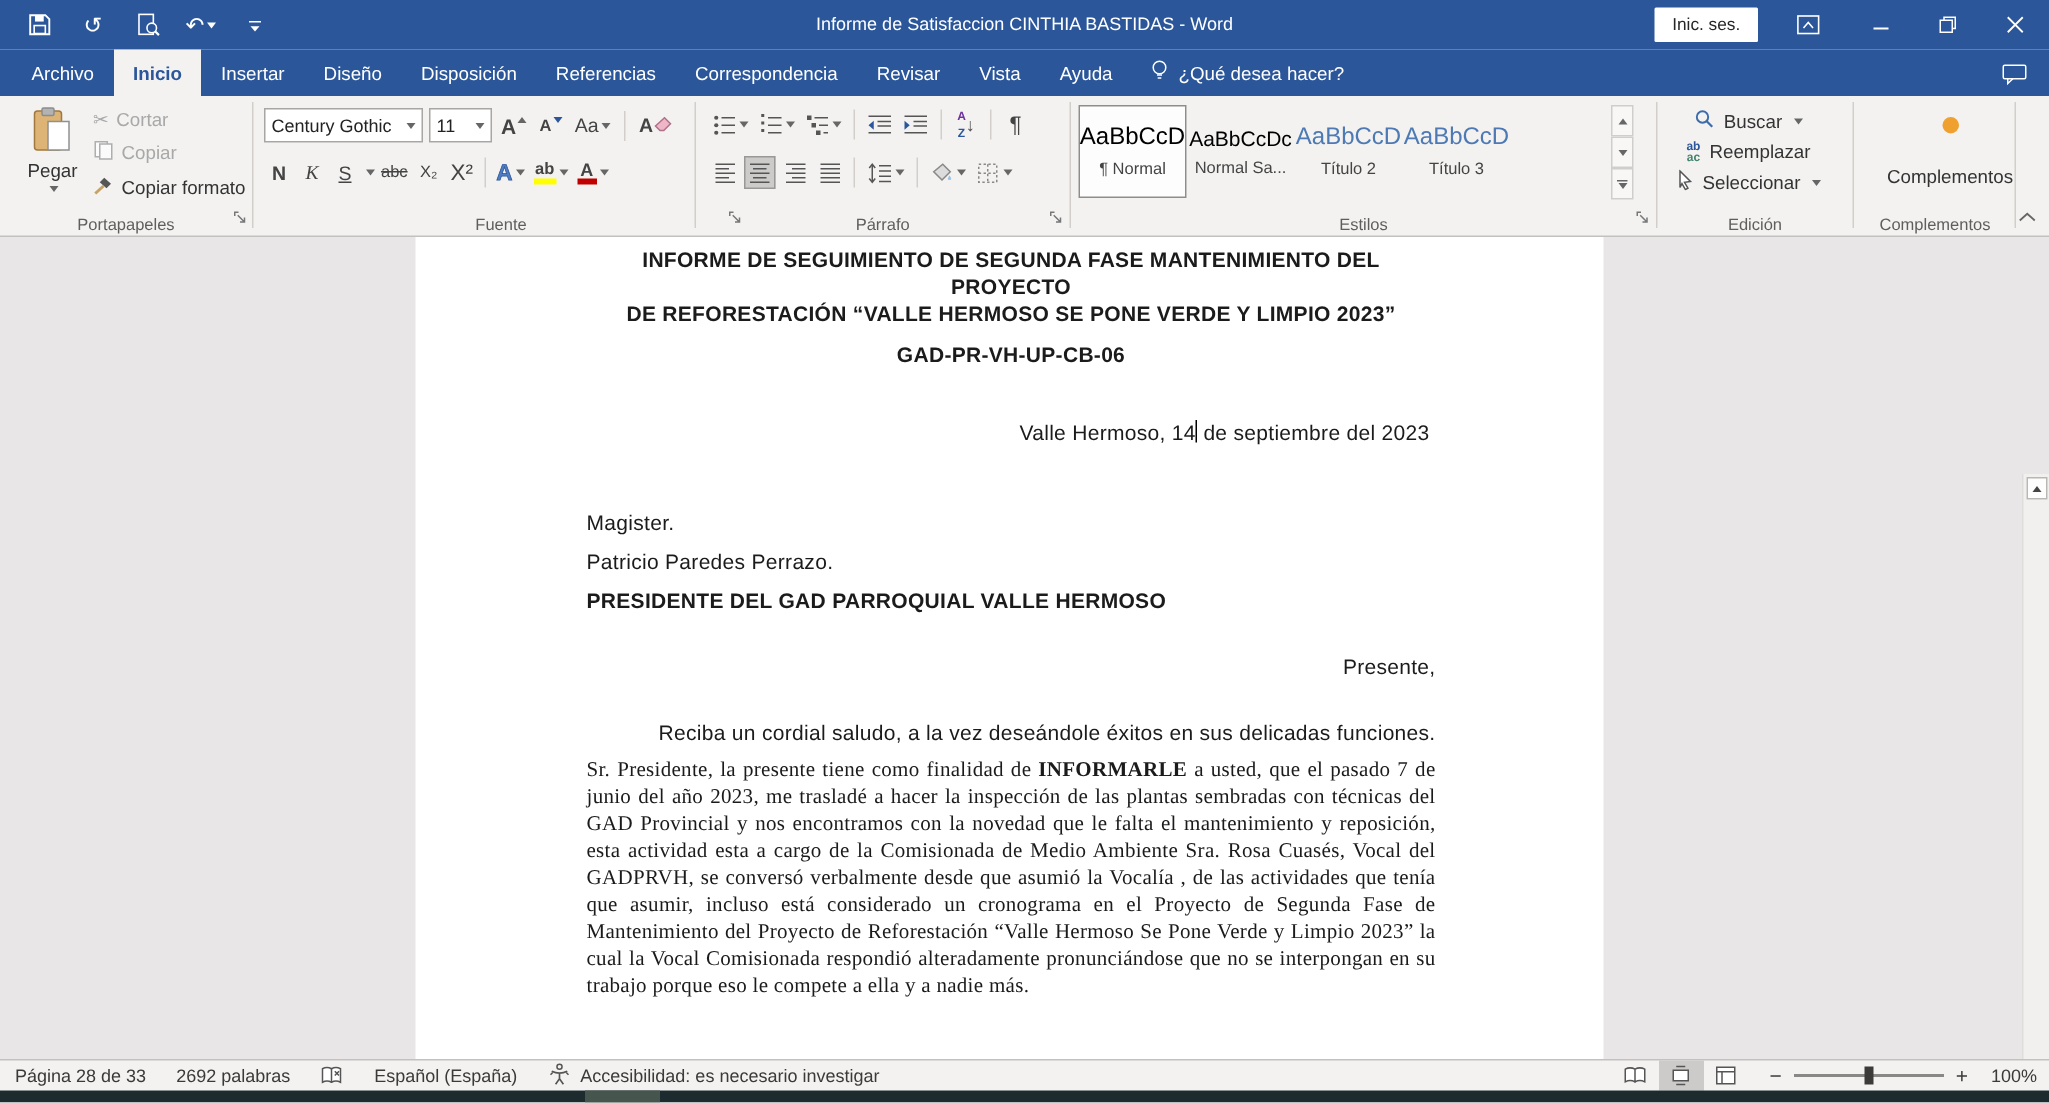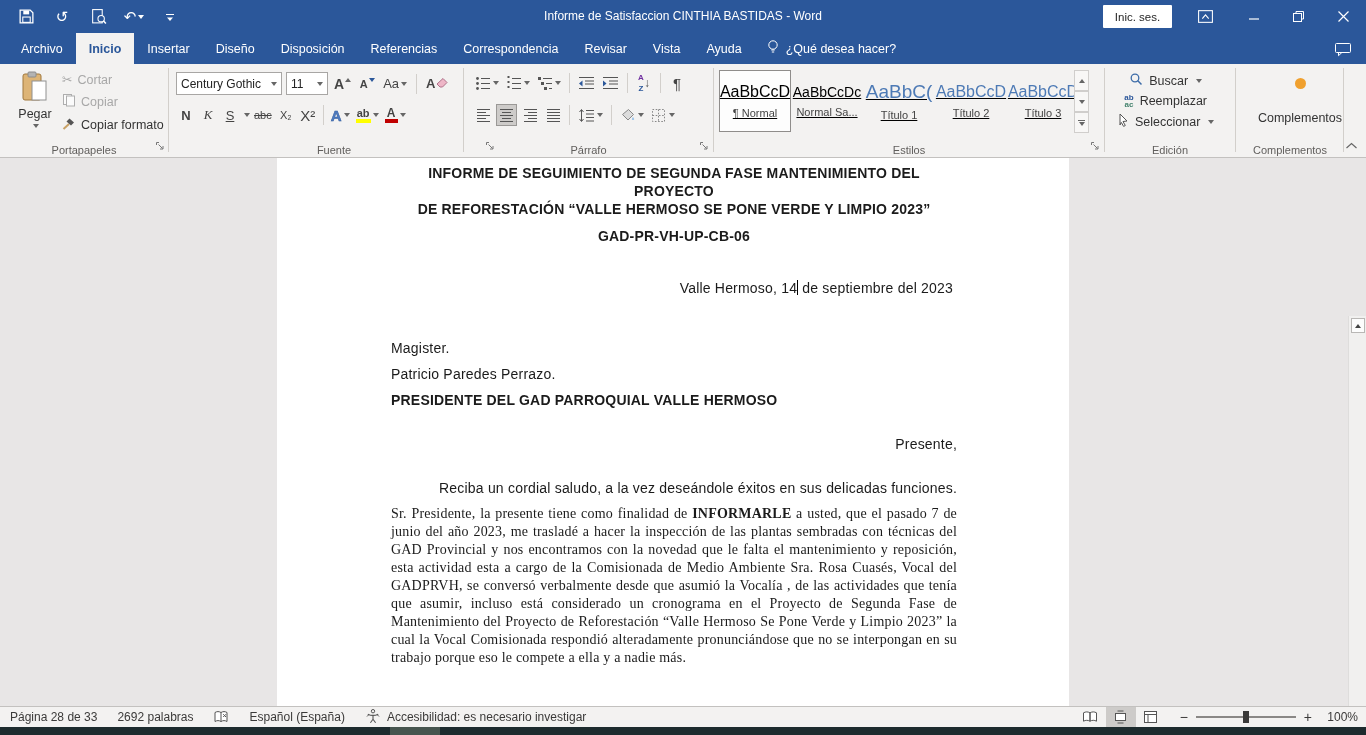--- a/index.html
+++ b/index.html
@@ -54,21 +54,21 @@
   .bar-y { width:15px; height:4px; background:#ffff00; }
   .bar-r { width:13px; height:4px; background:#c00000; }
   .fx-a { color:#4f7cc2; font-weight:bold; font-size:15px; -webkit-text-stroke:0.5px #2b579a; }
 
   
   .para-row1 { position:absolute; left:8px; top:8px; display:flex; align-items:center; gap:3px; }
   .para-row2 { position:absolute; left:8px; top:40px; display:flex; align-items:center; gap:3px; }
   .active-toggle { background:#cdcbc9; border:1px solid #9a9896; }
 
   
-  .gallery { position:absolute; left:4px; top:6px; display:flex;text-decoration:underline; }
+  .gallery { position:absolute; left:4px; top:6px; display:flex; }
   .style-cell { width:72px; height:62px; display:flex; flex-direction:column; align-items:center; justify-content:center; gap:6px; border:1px solid transparent; }
   .style-cell.selected { border:1px solid #8f8d8b; background:#fdfdfd; }
   .style-sample { font-size:16px; white-space:nowrap; }
   .style-name { font-size:11px; color:#444; white-space:nowrap; }
   .gal-scroll { position:absolute; right:14px; top:6px; width:15px; display:flex; flex-direction:column; }
   .gal-btn { height:21px; border:1px solid #d0cecc; background:#f8f7f6; display:flex; align-items:center; justify-content:center; }
   .tri-up { width:0; height:0; border-left:3.5px solid transparent; border-right:3.5px solid transparent; border-bottom:4px solid #666; }
   .tri-dn { width:0; height:0; border-left:3.5px solid transparent; border-right:3.5px solid transparent; border-top:4px solid #666; }
   .more-lines { display:flex; flex-direction:column; align-items:center; gap:1px; }
   .more-lines i { display:block; width:7px; height:1px; background:#666; }
@@ -431,24 +431,20 @@
     <div class="gallery">
       <div class="style-cell selected">
         <span class="style-sample">AaBbCcD</span>
         <span class="style-name">¶ Normal</span>
       </div>
       <div class="style-cell">
         <span class="style-sample" style="font-size:14px">AaBbCcDc</span>
         <span class="style-name">Normal Sa...</span>
       </div>
       <div class="style-cell">
-        <span class="style-sample" style="color:#4d7ab5;font-size:19px">AaBbC(</span>
-        <span class="style-name">Título 1</span>
-      </div>
-      <div class="style-cell">
         <span class="style-sample" style="color:#4d7ab5">AaBbCcD</span>
         <span class="style-name">Título 2</span>
       </div>
       <div class="style-cell">
         <span class="style-sample" style="color:#4d7ab5">AaBbCcD</span>
         <span class="style-name">Título 3</span>
       </div>
     </div>
     <div class="gal-scroll">
       <div class="gal-btn">

